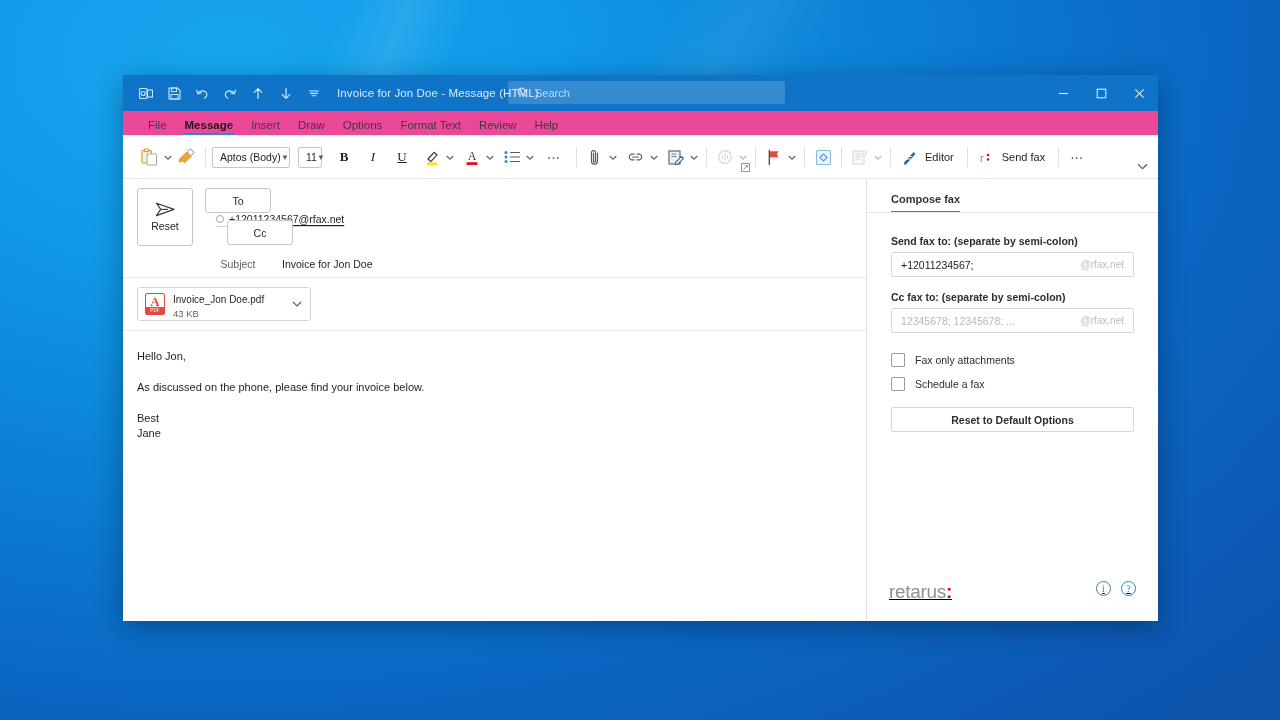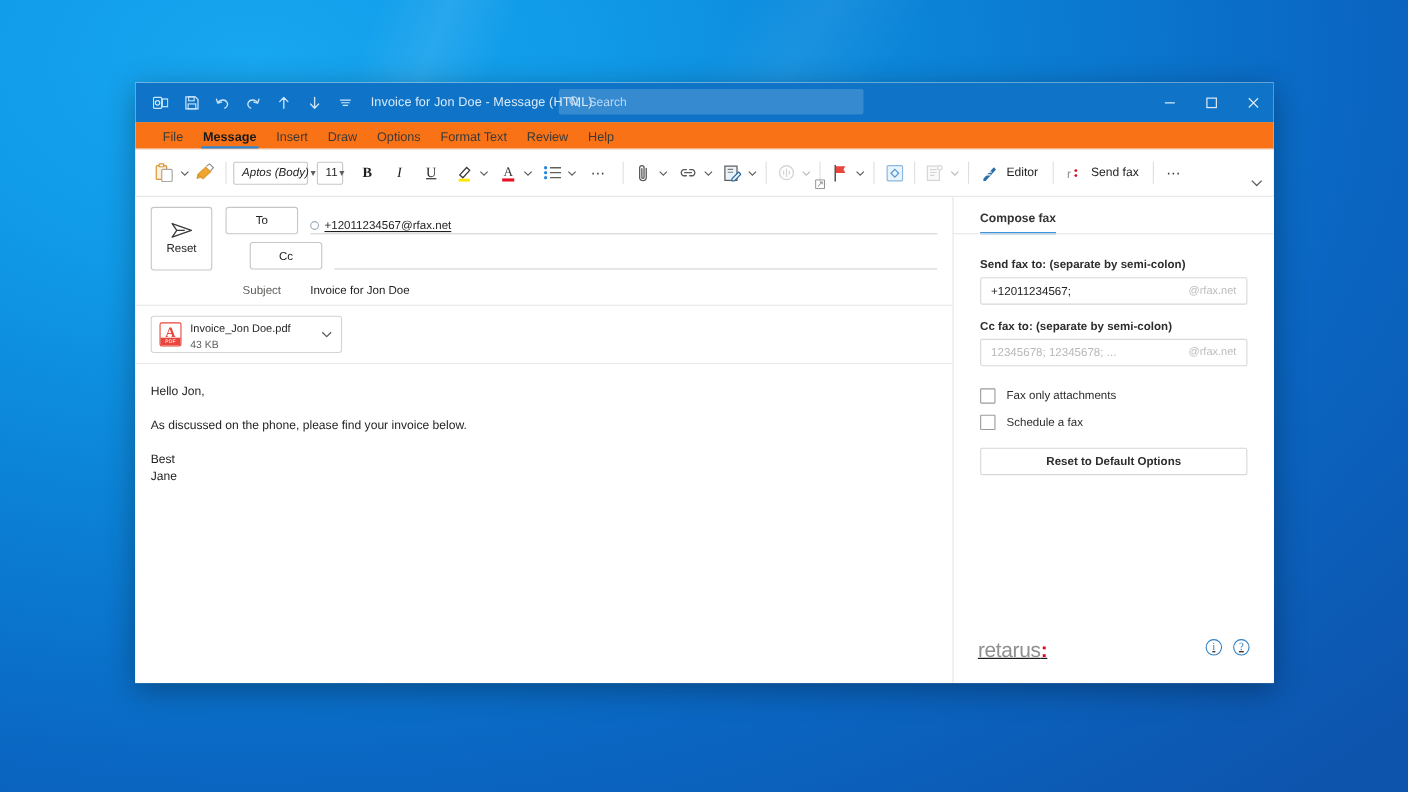--- a/index.html
+++ b/index.html
@@ -77,21 +77,21 @@
   .winctl { position: absolute; right: 0; top: 0; height: 36px; display: flex; }
   .winctl div {
     width: 38px; height: 36px;
     display: flex; align-items: center; justify-content: center;
     color: #dceaf8;
   }
 
   
   .tabsrow {
     height: 25px;
-    background: #f97316;
+    background: #ec4899;
     border-bottom: 1px solid #eeeeee;
     display: flex; align-items: flex-end;
     padding-left: 16px;
     flex: 0 0 auto;
   }
   .tab {
     font-size: 11.5px; color: #3b3a39;
     padding: 0 9px 4px 9px;
     line-height: 1;
     position: relative;
@@ -126,21 +126,21 @@
     border: 1px solid #c8c6c4;
     border-radius: 2px;
     display: flex; align-items: center;
     font-size: 10.5px; color: #252423;
     padding-left: 7px;
     background: #fff;
     white-space: nowrap;
   }
   .combo .cv { flex: 1; }
   .combo .ca { width: 17px; text-align: center; color: #605e5c; font-size: 8px; }
-  .font-combo { width: 68px; font-style: italic; }
+  .font-combo { width: 78px; }
   .size-combo { width: 24px; }
   .rb-text {
     font-size: 11px; color: #252423;
     padding: 0 7px 0 4px;
     white-space: nowrap;
   }
   .rb-group { display: flex; align-items: center; gap: 1px; }
   .dialog-launcher {
     position: absolute; left: 618px; top: 27px;
     color: #8a8886; font-size: 9px;
@@ -168,21 +168,21 @@
   .send-btn {
     width: 56px; height: 58px;
     border: 1px solid #c8c6c4; border-radius: 3px;
     display: flex; flex-direction: column;
     align-items: center; justify-content: center;
     gap: 3px; background: #fff;
     flex: 0 0 auto;
   }
   .send-btn .lbl { font-size: 10.5px; color: #252423; }
   .recip-col { flex: 1 1 auto; margin-left: 12px; min-width: 0; }
-  .recip-line { display: flex; align-items: flex-end; height: 25px; }
+  .recip-line { display: flex; align-items: flex-start; height: 25px; flex-direction: column; }
   .recip-line + .recip-line { margin-top: 7px; padding-left: 22px; }
   .fieldbtn {
     width: 66px; height: 25px;
     border: 1px solid #c8c6c4; border-radius: 3px;
     display: flex; align-items: center; justify-content: center;
     font-size: 10.5px; color: #252423; background: #fff;
     flex: 0 0 auto;
   }
   .recip-val {
     flex: 1 1 auto; margin-left: 11px;

